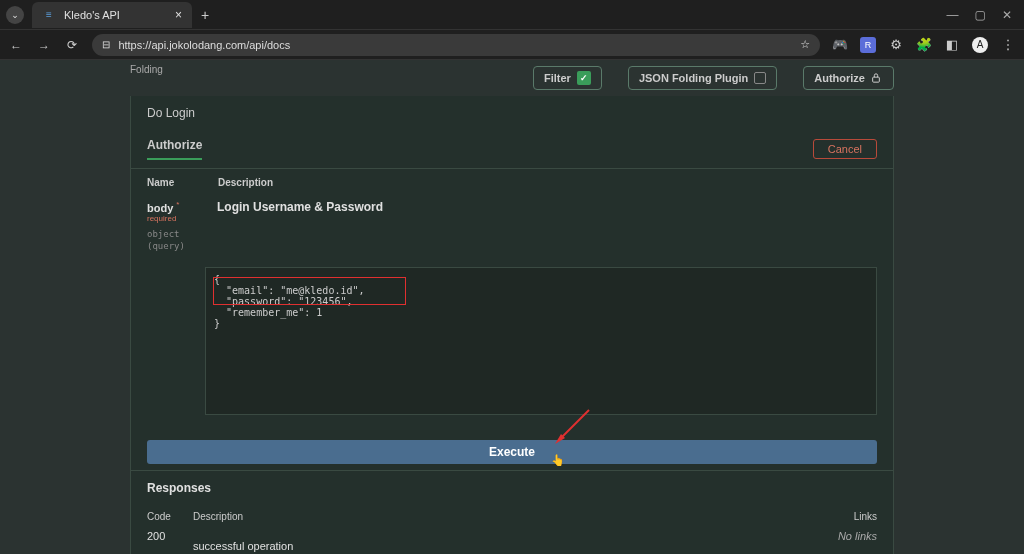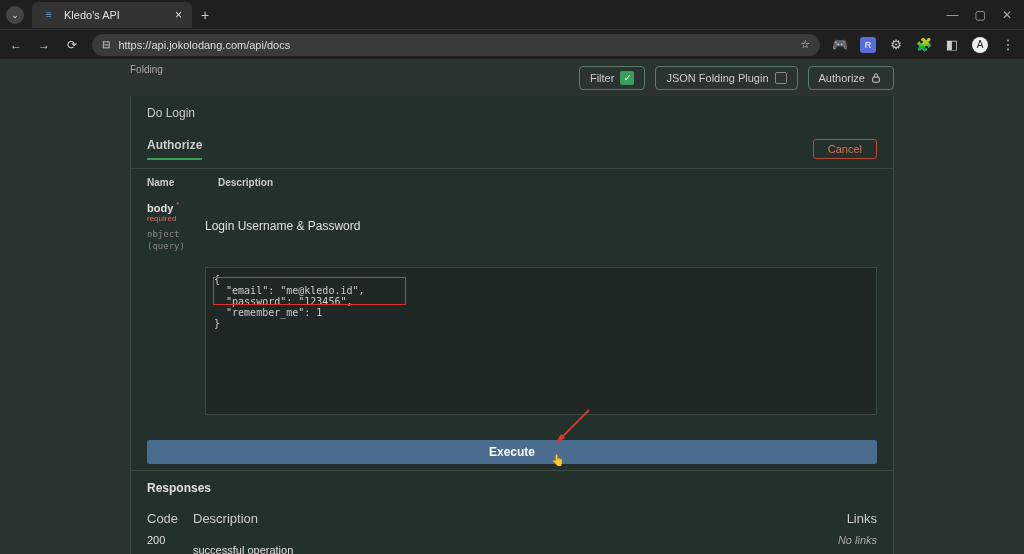--- a/index.html
+++ b/index.html
@@ -20,54 +20,54 @@
 .ext-icon { width:16px; height:16px; display:flex;align-items:center;justify-content:center; }
 
 
 .page { background: #2b3331; height: calc(554px - 60px); overflow:hidden; position:relative; }
 
 .topbar { display:flex; align-items:center; padding: 6px 130px 6px 130px; gap:10px; }
 .servers-label { font-size:10px; color:#aaa; position:absolute; top:4px; left:130px; }
 .server-select { border:1px solid #6a6a6a; background:transparent; color:#ccc; padding:3px 18px 3px 8px; border-radius:3px; font-size:11px; position:relative; margin-top:10px;}
 .server-select::after { content:''; position:absolute; right:6px; top:50%; transform:translateY(-50%); border-left:3px solid transparent;border-right:3px solid transparent;border-top:4px solid #aaa; }
 
-.right-buttons { margin-left:auto; display:flex; gap:10px; }
+.right-buttons { margin-left:auto; display:flex; gap:26px;font-weight:bold; }
 .pill-btn { border:1px solid #5a7a6a; background:transparent; color:#ccc; padding:4px 10px; border-radius:4px; font-size:11px; display:flex; align-items:center; gap:6px; }
 .check-badge { width:14px;height:14px;background:#3a9d5a;border-radius:2px;display:flex;align-items:center;justify-content:center;font-size:9px;color:#fff;}
 .unchecked-badge { width:12px;height:12px;border:1px solid #888;border-radius:2px;}
 .lock-icon{ width:12px;height:12px;color:#ccc;}
 
 .main-panel { margin: 0 130px; background: #24302c; border:1px solid #3a4a42; border-top:none; }
 .op-desc { padding: 10px 16px; font-size:12px; color:#ccc;}
 .param-hdr { display:flex; align-items:center; padding:8px 16px; border-bottom:1px solid #3a4a42;}
 .param-tab { font-size:12px; font-weight:600; color:#ccc; padding-bottom:6px; border-bottom:2px solid #3a9d5a;}
 .cancel-btn { margin-left:auto; border:1px solid #b84a3a; color:#d8735f; padding:3px 14px; font-size:11px; border-radius:3px; background:transparent;}
 
 .cols-hdr { display:flex; padding:8px 16px; font-size:10px; color:#ccc; font-weight:600;}
 .col-name { width:71px;}
 .col-desc { }
 
-.param-row { display:flex; padding:4px 16px 10px; gap:0;align-items:center;}
+.param-row { display:flex; padding:4px 16px 10px; gap:12px;}
 .pname { width:58px; font-size:11px;}
 .pname .b { font-weight:700; }
 .pname .req { color:#d8735f; font-size:8px; vertical-align:super;}
 .pname .t { color:#888; font-size:9px; font-family:monospace;}
-.pdesc { flex:1; font-size:12px;}
+.pdesc { flex:1; font-size:12px;font-weight:bold;}
 
 .textarea-wrap { margin:6px 16px 8px 74px; position:relative;}
 .body-textarea { width:100%; height:148px; background:#1f2824; border:1px solid #3a4a42; color:#ccc; font-family:monospace; font-size:10px; padding:6px 8px; resize:none; white-space:pre;}
 .red-box { position:absolute; top:10px; left:8px; width:193px; height:28px; border:1.5px solid #e03030; pointer-events:none;}
 
 .exec-row { padding: 14px 16px 6px; position:relative;}
 .exec-btn { width:100%; background:#4a6d8f; color:#fff; text-align:center; padding:5px 0; font-size:12px; font-weight:600; border:none; border-radius:3px;}
 .red-arrow { position:absolute; top:-18px; left:422px; pointer-events:none;}
 .cursor-hand { position:absolute; top:28px; left:420px; font-size:11px; pointer-events:none;}
 
 .resp-hdr { padding:10px 16px; font-size:12px; font-weight:600; border-top:1px solid #3a4a42; margin-top:0;}
-.resp-cols { display:flex; padding:6px 16px 4px; font-size:13px; color:#ccc;}
+.resp-cols { display:flex; padding:6px 16px 4px; font-size:10px; color:#ccc;}
 .rcol-code{width:46px;}
 .rcol-desc{flex:1;}
 .rcol-links{width:60px;text-align:right;}
 .resp-row { display:flex; padding:4px 16px 10px; font-size:11px;}
 .resp-row .rcode{width:46px;}
 .resp-row .rdesc{flex:1;}
 .resp-row .rlinks{width:60px;text-align:right;font-style:italic;color:#aaa;}
 </style>
 </head>
 <body>

